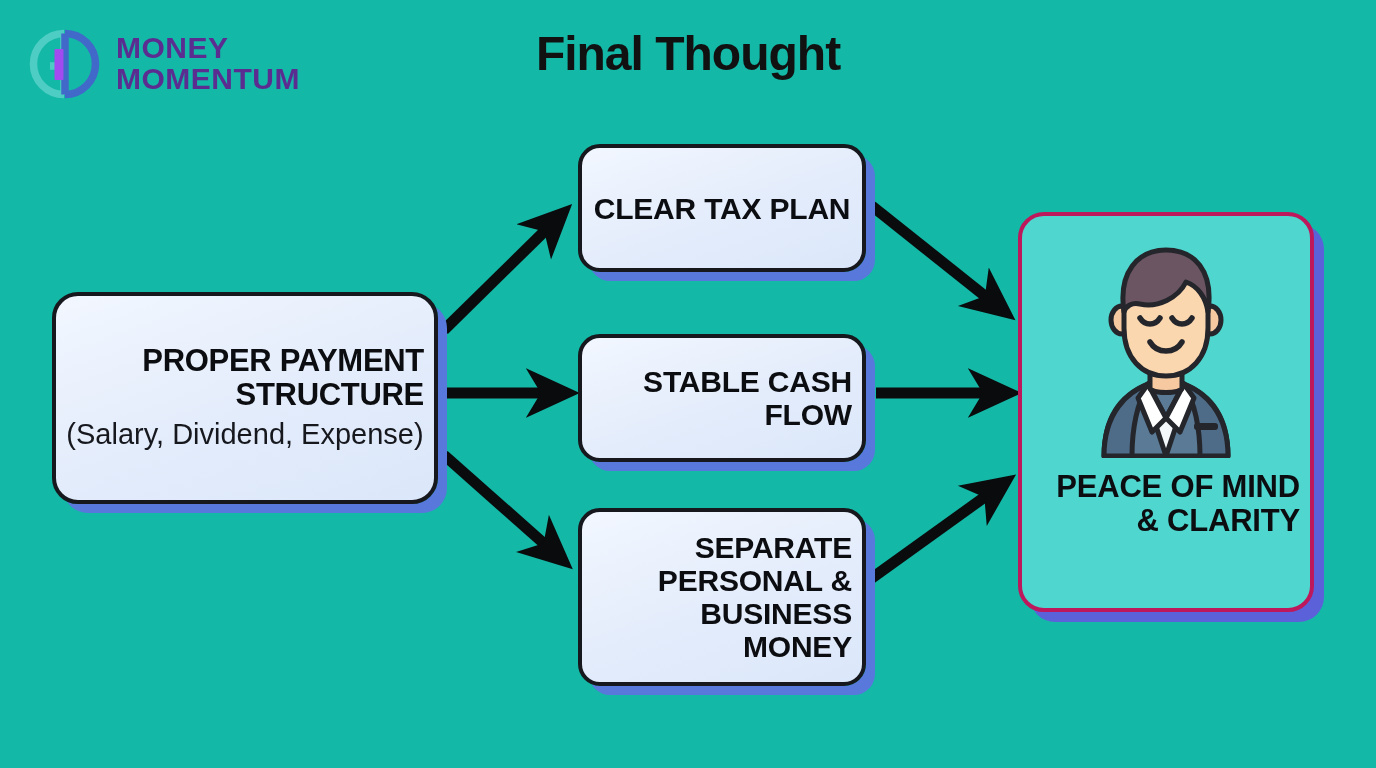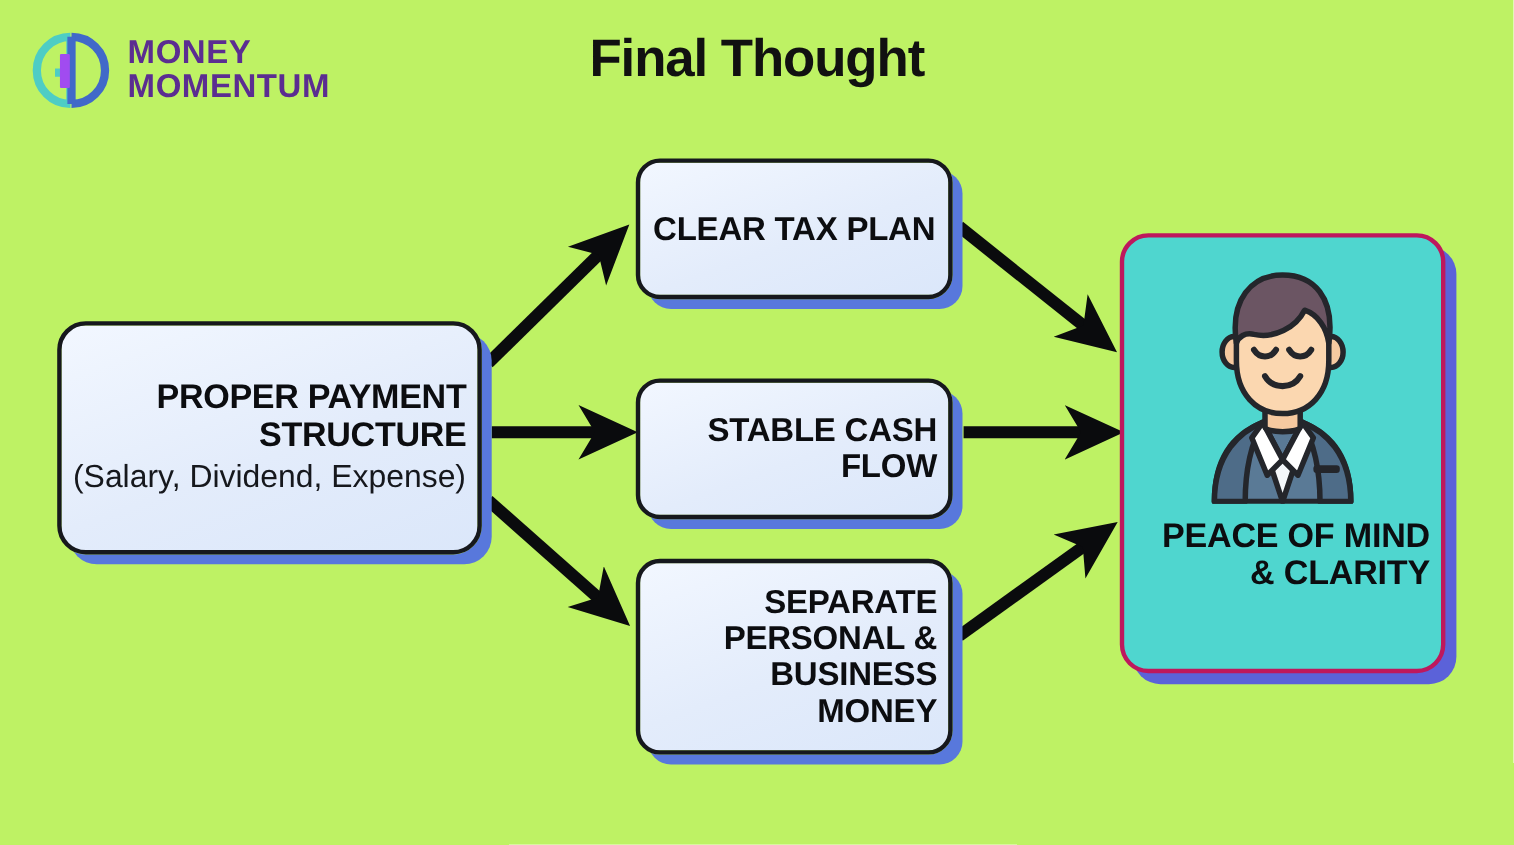--- a/index.html
+++ b/index.html
@@ -10,21 +10,21 @@
     height: 768px;
     background: #ffffff;
     font-family: "Liberation Sans", sans-serif;
     overflow: hidden;
   }
 
   #stage {
     position: relative;
     width: 1376px;
     height: 768px;
-    background: #bef264;
+    background: #14b8a6;
   }
 
   
   #brand {
     position: absolute;
     left: 18px;
     top: 22px;
     display: flex;
     align-items: center;
     gap: 14px;
@@ -99,21 +99,21 @@
   #node-source {
     left: 52px;  top: 292px;
     width: 386px; height: 212px;
     border-radius: 26px;
   }
   #node-source .ttl { font-size: 31px; letter-spacing: -0.3px; }
   #node-source .sub { font-size: 29px; margin-top: 6px; }
 
   
   #node-tax      { left: 578px; top: 144px; width: 288px; height: 128px; }
-  #node-cash     { left: 578px; top: 344px; width: 288px; height: 128px; }
+  #node-cash     { left: 578px; top: 334px; width: 288px; height: 128px; }
   #node-separate { left: 578px; top: 508px; width: 288px; height: 178px; }
 
   .branch .ttl { font-size: 30px; letter-spacing: -0.2px; }
 
   
   #node-outcome {
     left: 1018px; top: 212px;
     width: 296px; height: 400px;
     border-radius: 26px;
     border: 4px solid #be185d;

